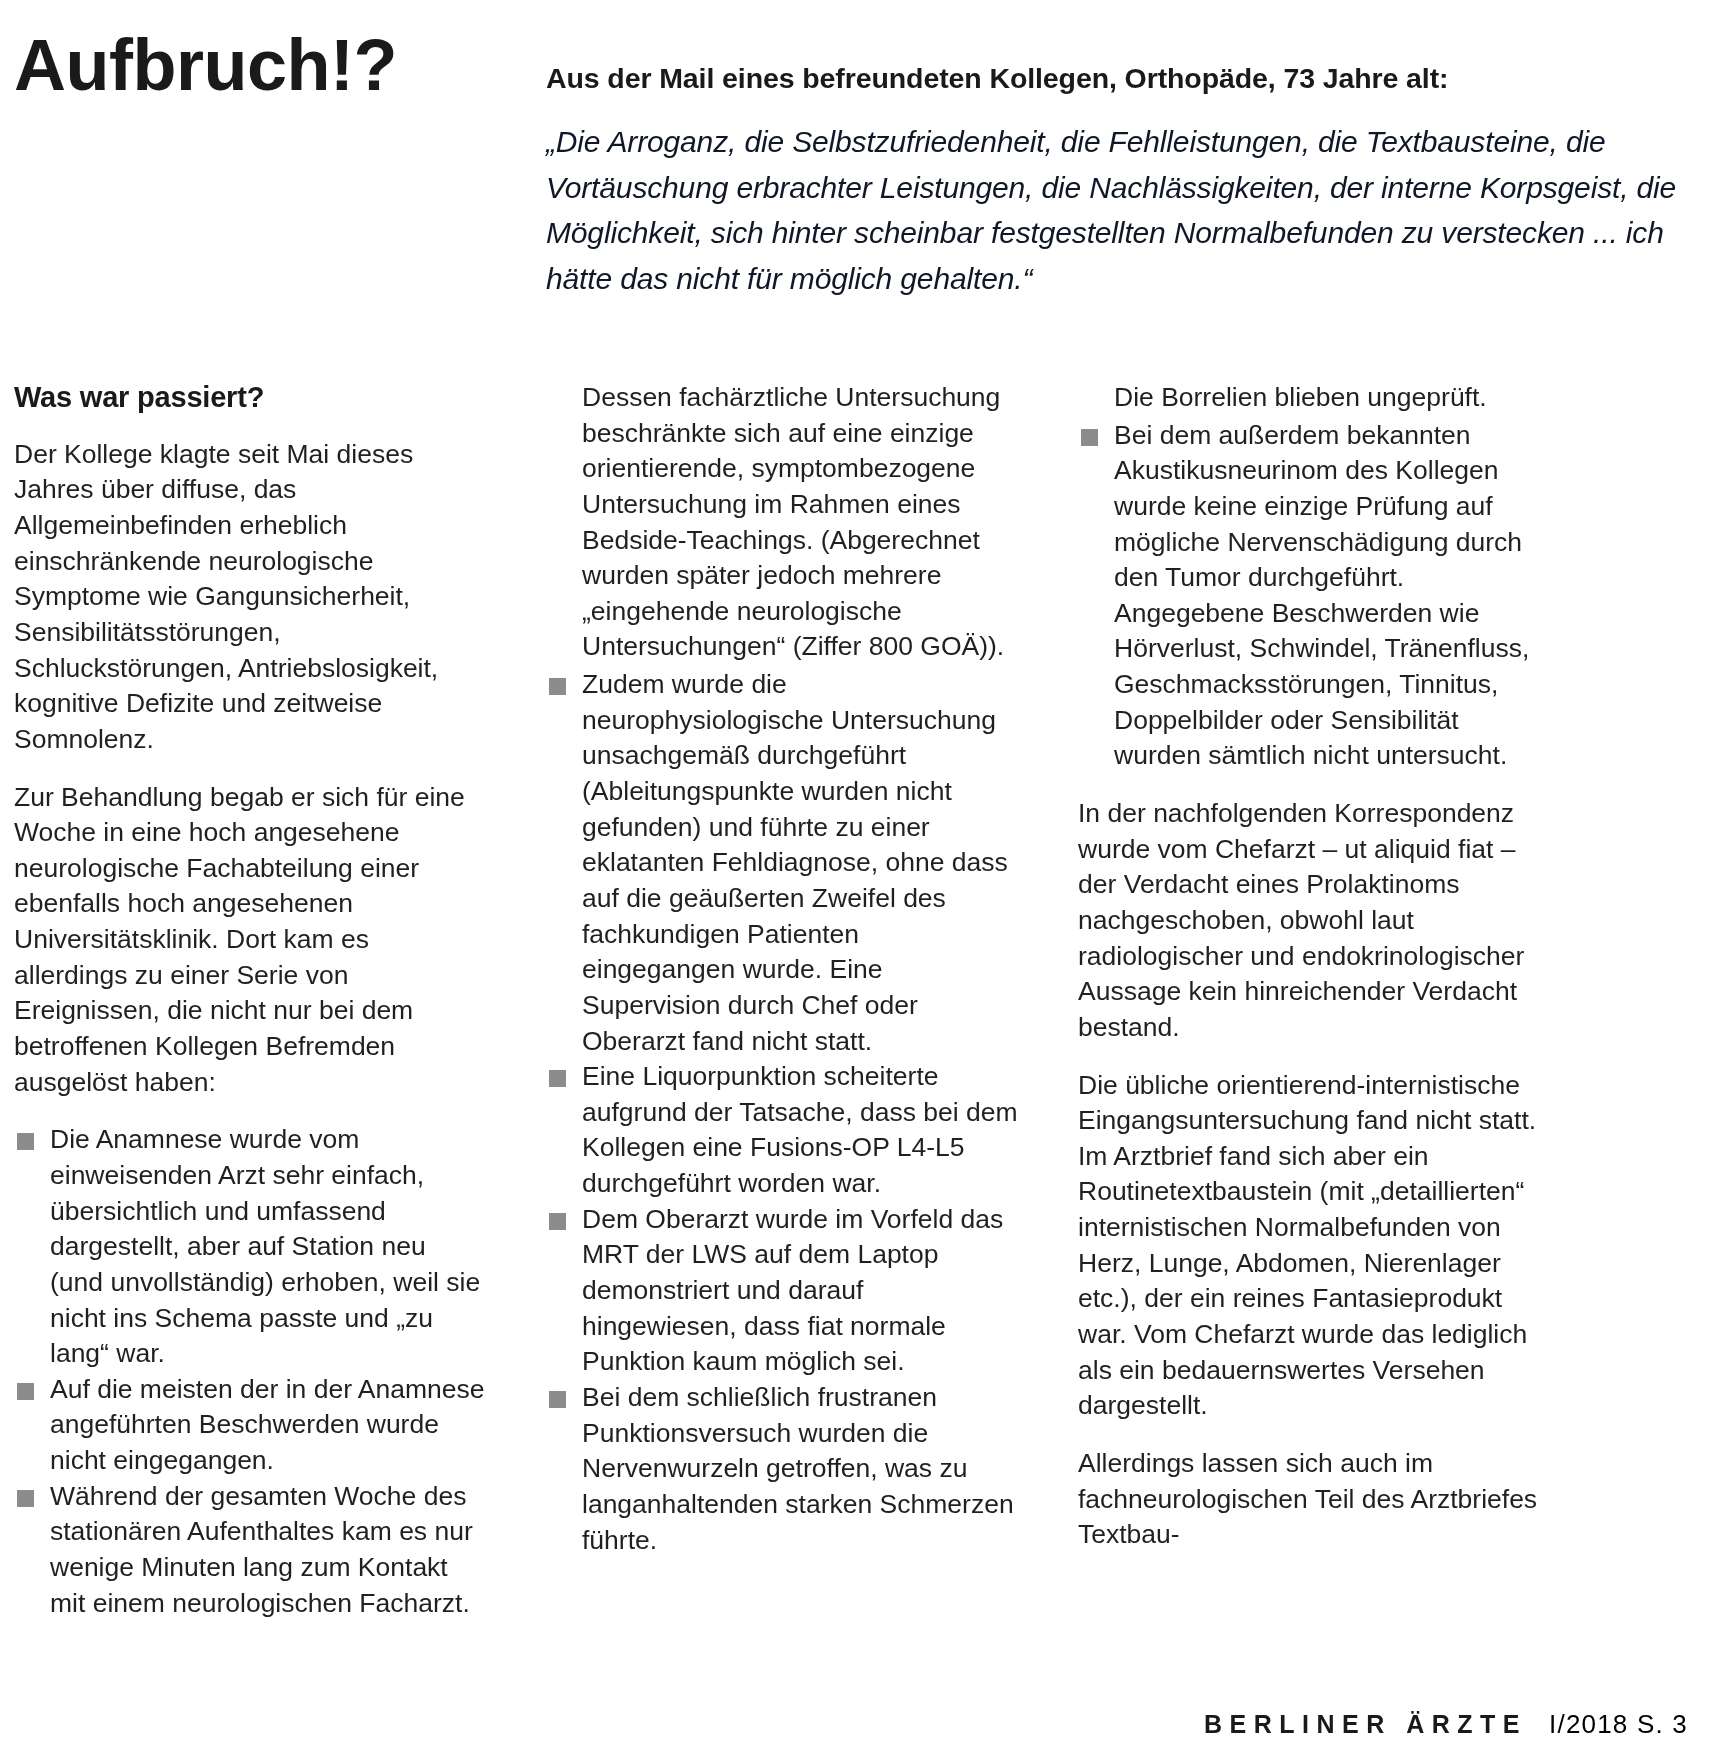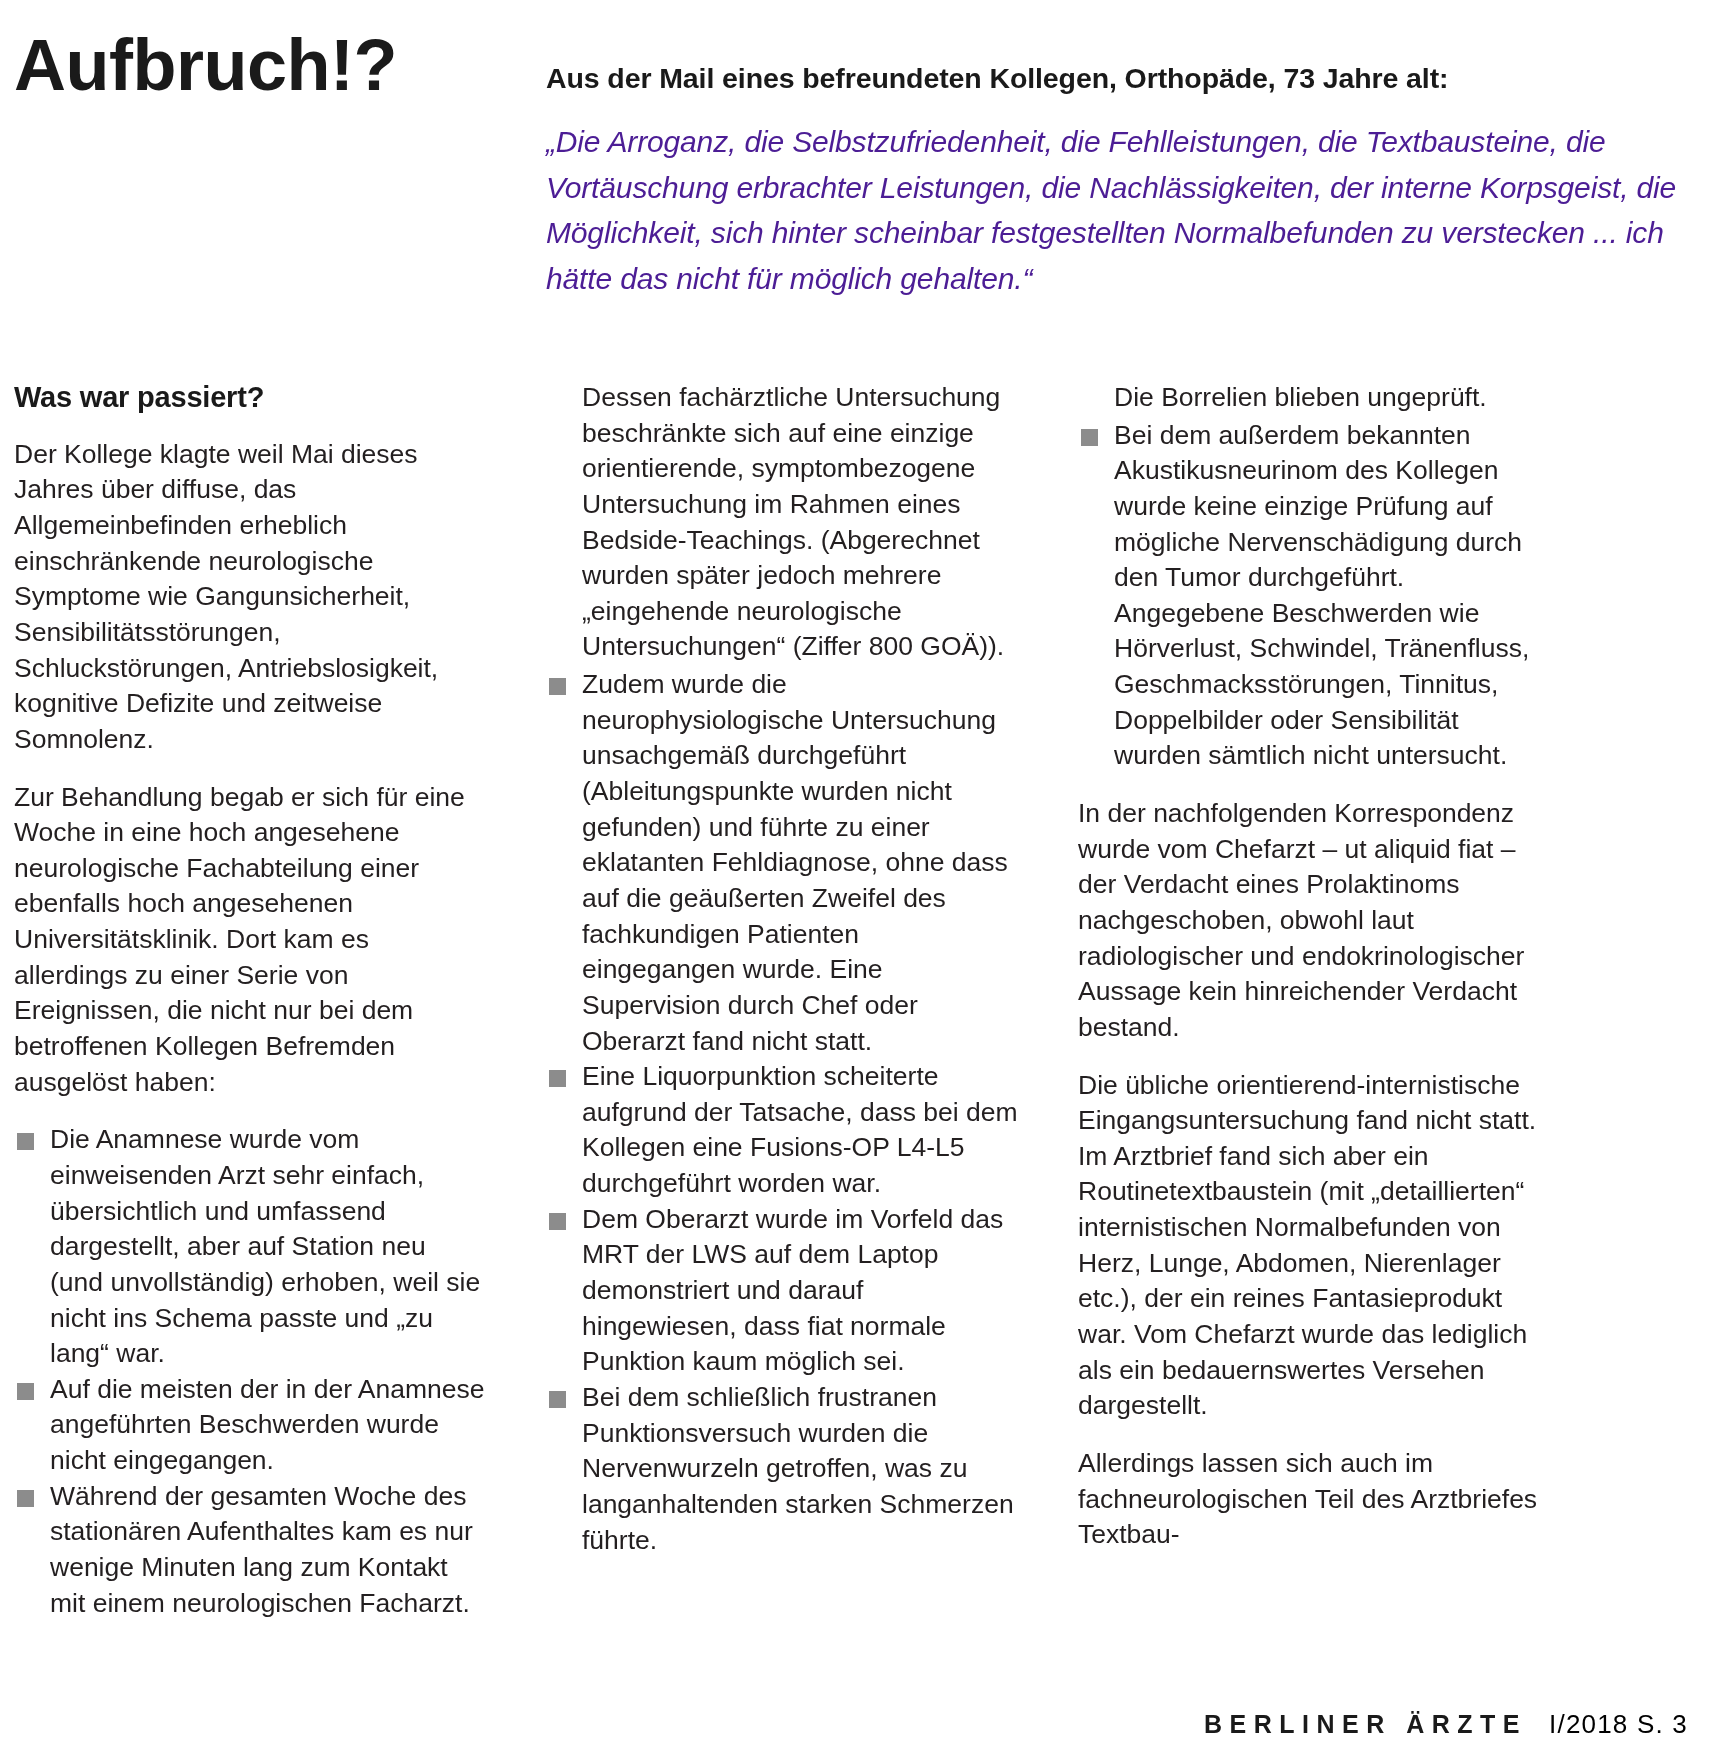--- a/index.html
+++ b/index.html
@@ -51,21 +51,21 @@
     line-height: 1.3;
     color: #1a1a1a;
     letter-spacing: -0.1px;
     white-space: nowrap;
   }
   .quote-body {
     margin-top: 22px;
     font-size: 30px;
     font-style: italic;
     line-height: 1.52;
-    color: #4c1d95;
+    color: #0f172a;
     letter-spacing: -0.15px;
   }
 
   
   .columns {
     position: absolute;
     left: 0;
     top: 380px;
     width: 1726px;
     height: 1270px;
@@ -155,21 +155,21 @@
     <div class="quote-block">
       <div class="quote-intro">Aus der Mail eines befreundeten Kollegen, Orthopäde, 73 Jahre alt:</div>
       <div class="quote-body">„Die Arroganz, die Selbstzufriedenheit, die Fehlleistungen, die Textbausteine, die Vortäuschung erbrachter Leistungen, die Nachlässigkeiten, der interne Korpsgeist, die Möglichkeit, sich hinter scheinbar festgestellten Normalbefunden zu verstecken ... ich hätte das nicht für möglich gehalten.“</div>
     </div>
   </div>
 
   <div class="columns">
 
     <div class="col col-1">
       <h2>Was war passiert?</h2>
-      <p>Der Kollege klagte weil Mai dieses Jahres über diffuse, das Allgemeinbefinden erheblich einschränkende neurologische Symptome wie Gangunsicherheit, Sensibilitätsstörungen, Schluckstörungen, Antriebslosigkeit, kognitive Defizite und zeitweise Somnolenz.</p>
+      <p>Der Kollege klagte seit Mai dieses Jahres über diffuse, das Allgemeinbefinden erheblich einschränkende neurologische Symptome wie Gangunsicherheit, Sensibilitätsstörungen, Schluckstörungen, Antriebslosigkeit, kognitive Defizite und zeitweise Somnolenz.</p>
       <p>Zur Behandlung begab er sich für eine Woche in eine hoch angesehene neurologische Fachabteilung einer ebenfalls hoch angesehenen Universitätsklinik. Dort kam es allerdings zu einer Serie von Ereignissen, die nicht nur bei dem betroffenen Kollegen Befremden ausgelöst haben:</p>
       <ul class="bullets">
         <li>
           <span class="marker"></span>
           <span>Die Anamnese wurde vom einweisenden Arzt sehr einfach, übersichtlich und umfassend dargestellt, aber auf Station neu (und unvollständig) erhoben, weil sie nicht ins Schema passte und „zu lang“ war.</span>
         </li>
         <li>
           <span class="marker"></span>
           <span>Auf die meisten der in der Anamnese angeführten Beschwerden wurde nicht eingegangen.</span>
         </li>

